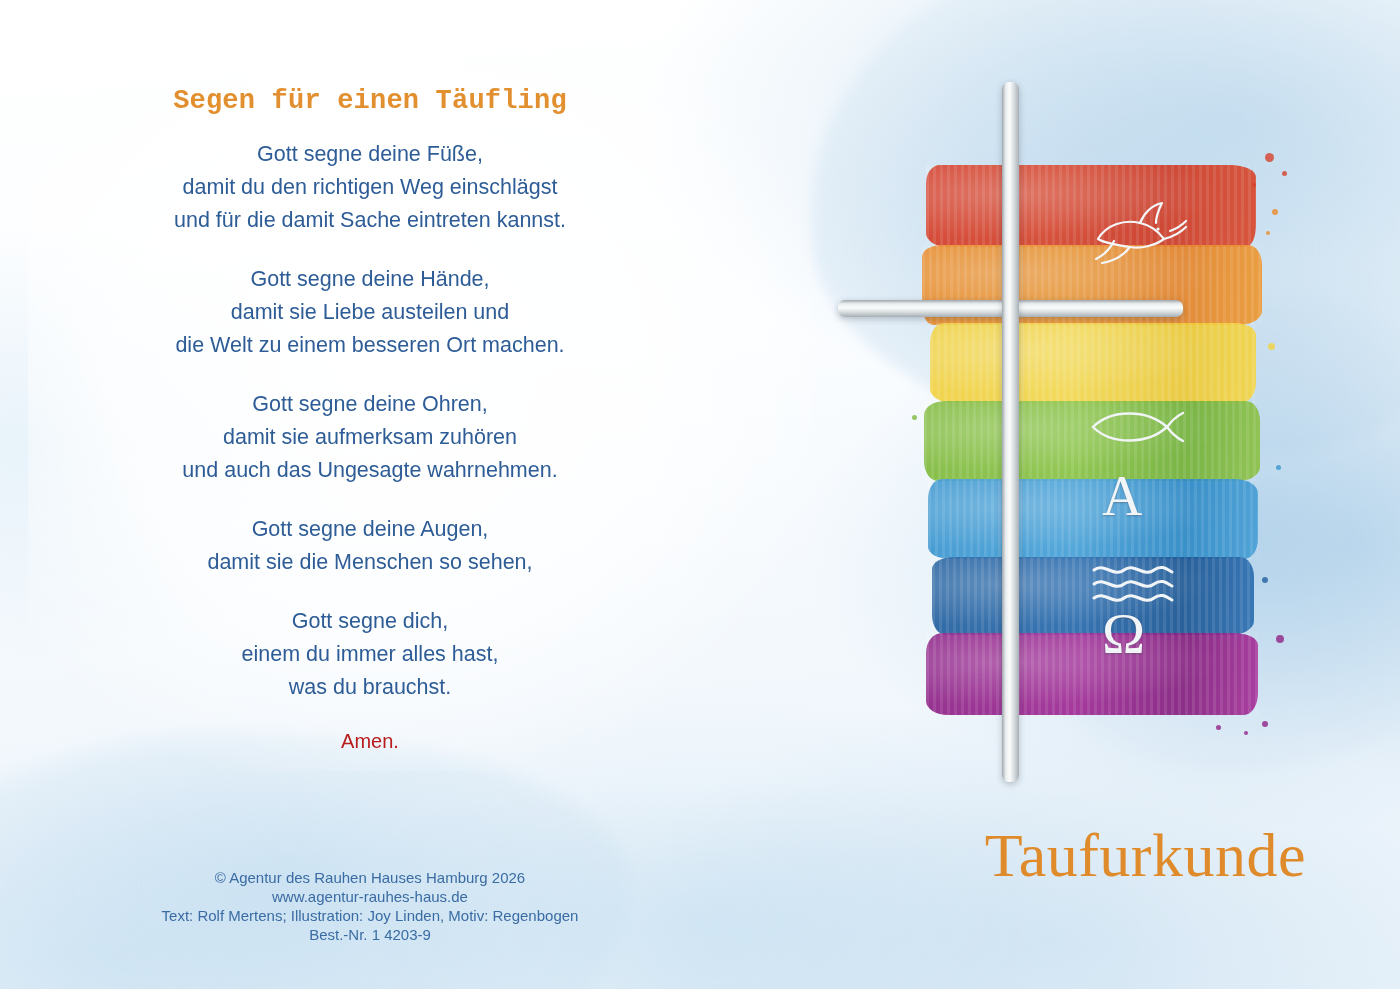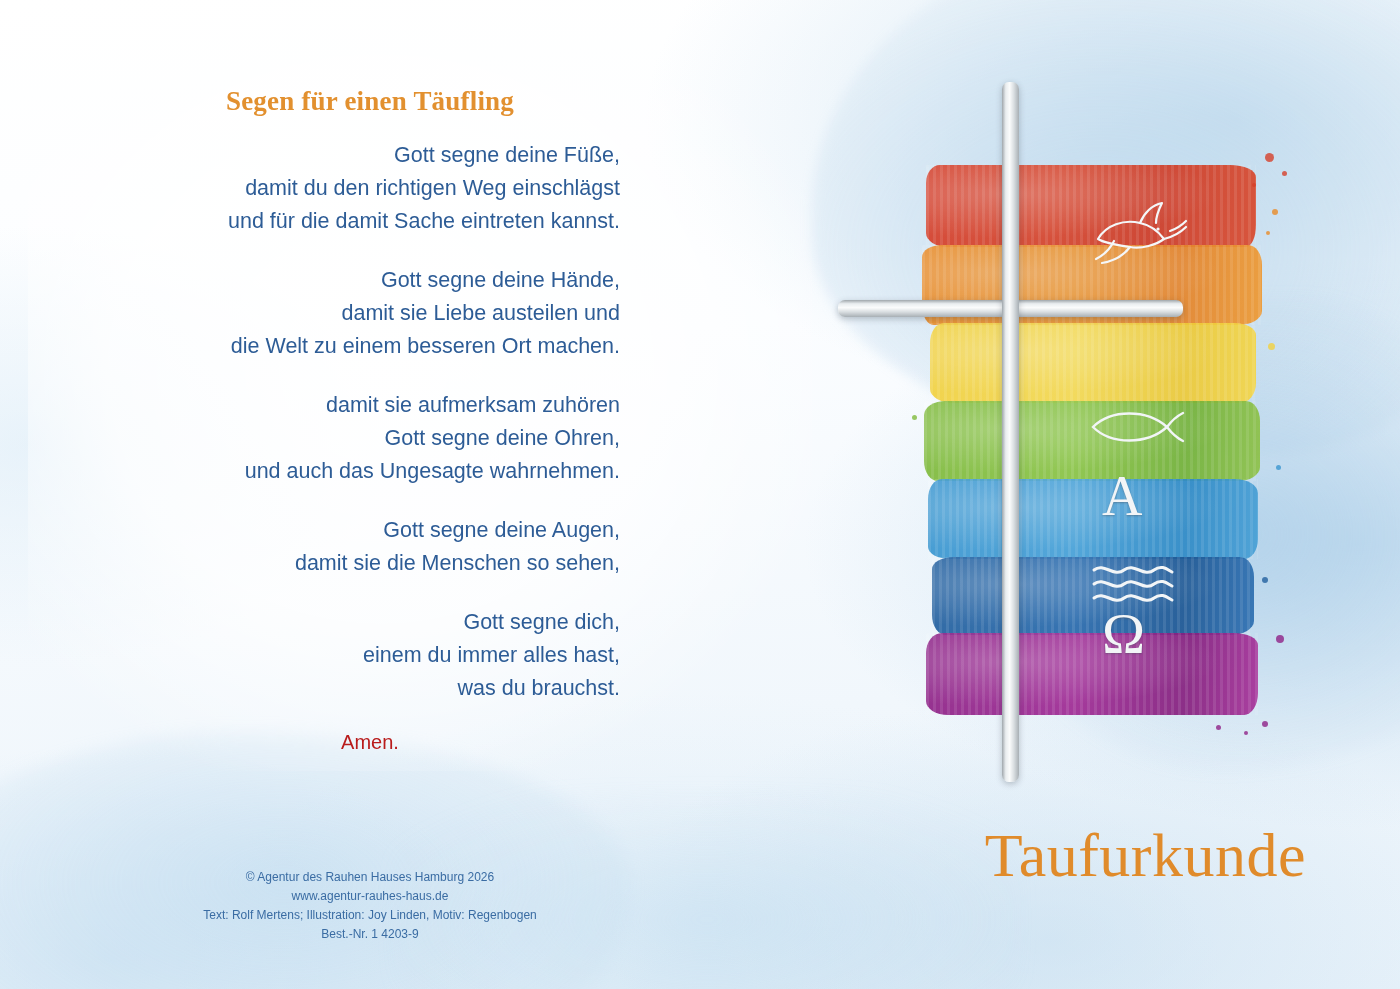--- a/index.html
+++ b/index.html
@@ -70,50 +70,49 @@
   
   .poem {
     position: absolute;
     left: 120px;
     top: 86px;
     width: 500px;
     text-align: center;
     color: #2c5a93;
   }
   .poem-title {
-    font-family: Liberation Serif, serif;
+    font-family: Liberation Mono, monospace;
     font-weight: bold;
     font-size: 27px;
     color: #e2902f;
     letter-spacing: .2px;
     margin-bottom: 22px;
   }
   .stanza {
     font-size: 21.5px;
     line-height: 33px;
     color: #2d5c96;
     margin-bottom: 26px;
-    text-align: right;
   }
   .stanza div { white-space: nowrap; }
   .amen {
     font-size: 20px;
     color: #b91c1c;
     margin-top: 4px;
   }
 
   
   .imprint {
     position: absolute;
     left: 120px;
     top: 868px;
     width: 500px;
     text-align: center;
     color: #3a6ca3;
-    font-size: 12px;
+    font-size: 15px;
     line-height: 19px;
   }
 
   
   .art {
     position: absolute;
     left: 830px;
     top: 60px;
     width: 470px;
     height: 740px;
@@ -210,22 +209,22 @@
       <div>und für die damit Sache eintreten kannst.</div>
     </div>
 
     <div class="stanza">
       <div>Gott segne deine Hände,</div>
       <div>damit sie Liebe austeilen und</div>
       <div>die Welt zu einem besseren Ort machen.</div>
     </div>
 
     <div class="stanza">
+      <div>Gott segne deine Ohren,</div>
       <div>damit sie aufmerksam zuhören</div>
-      <div>Gott segne deine Ohren,</div>
       <div>und auch das Ungesagte wahrnehmen.</div>
     </div>
 
     <div class="stanza">
       <div>Gott segne deine Augen,</div>
       <div>damit sie die Menschen so sehen,</div>
     </div>
 
     <div class="stanza">
       <div>Gott segne dich,</div>

